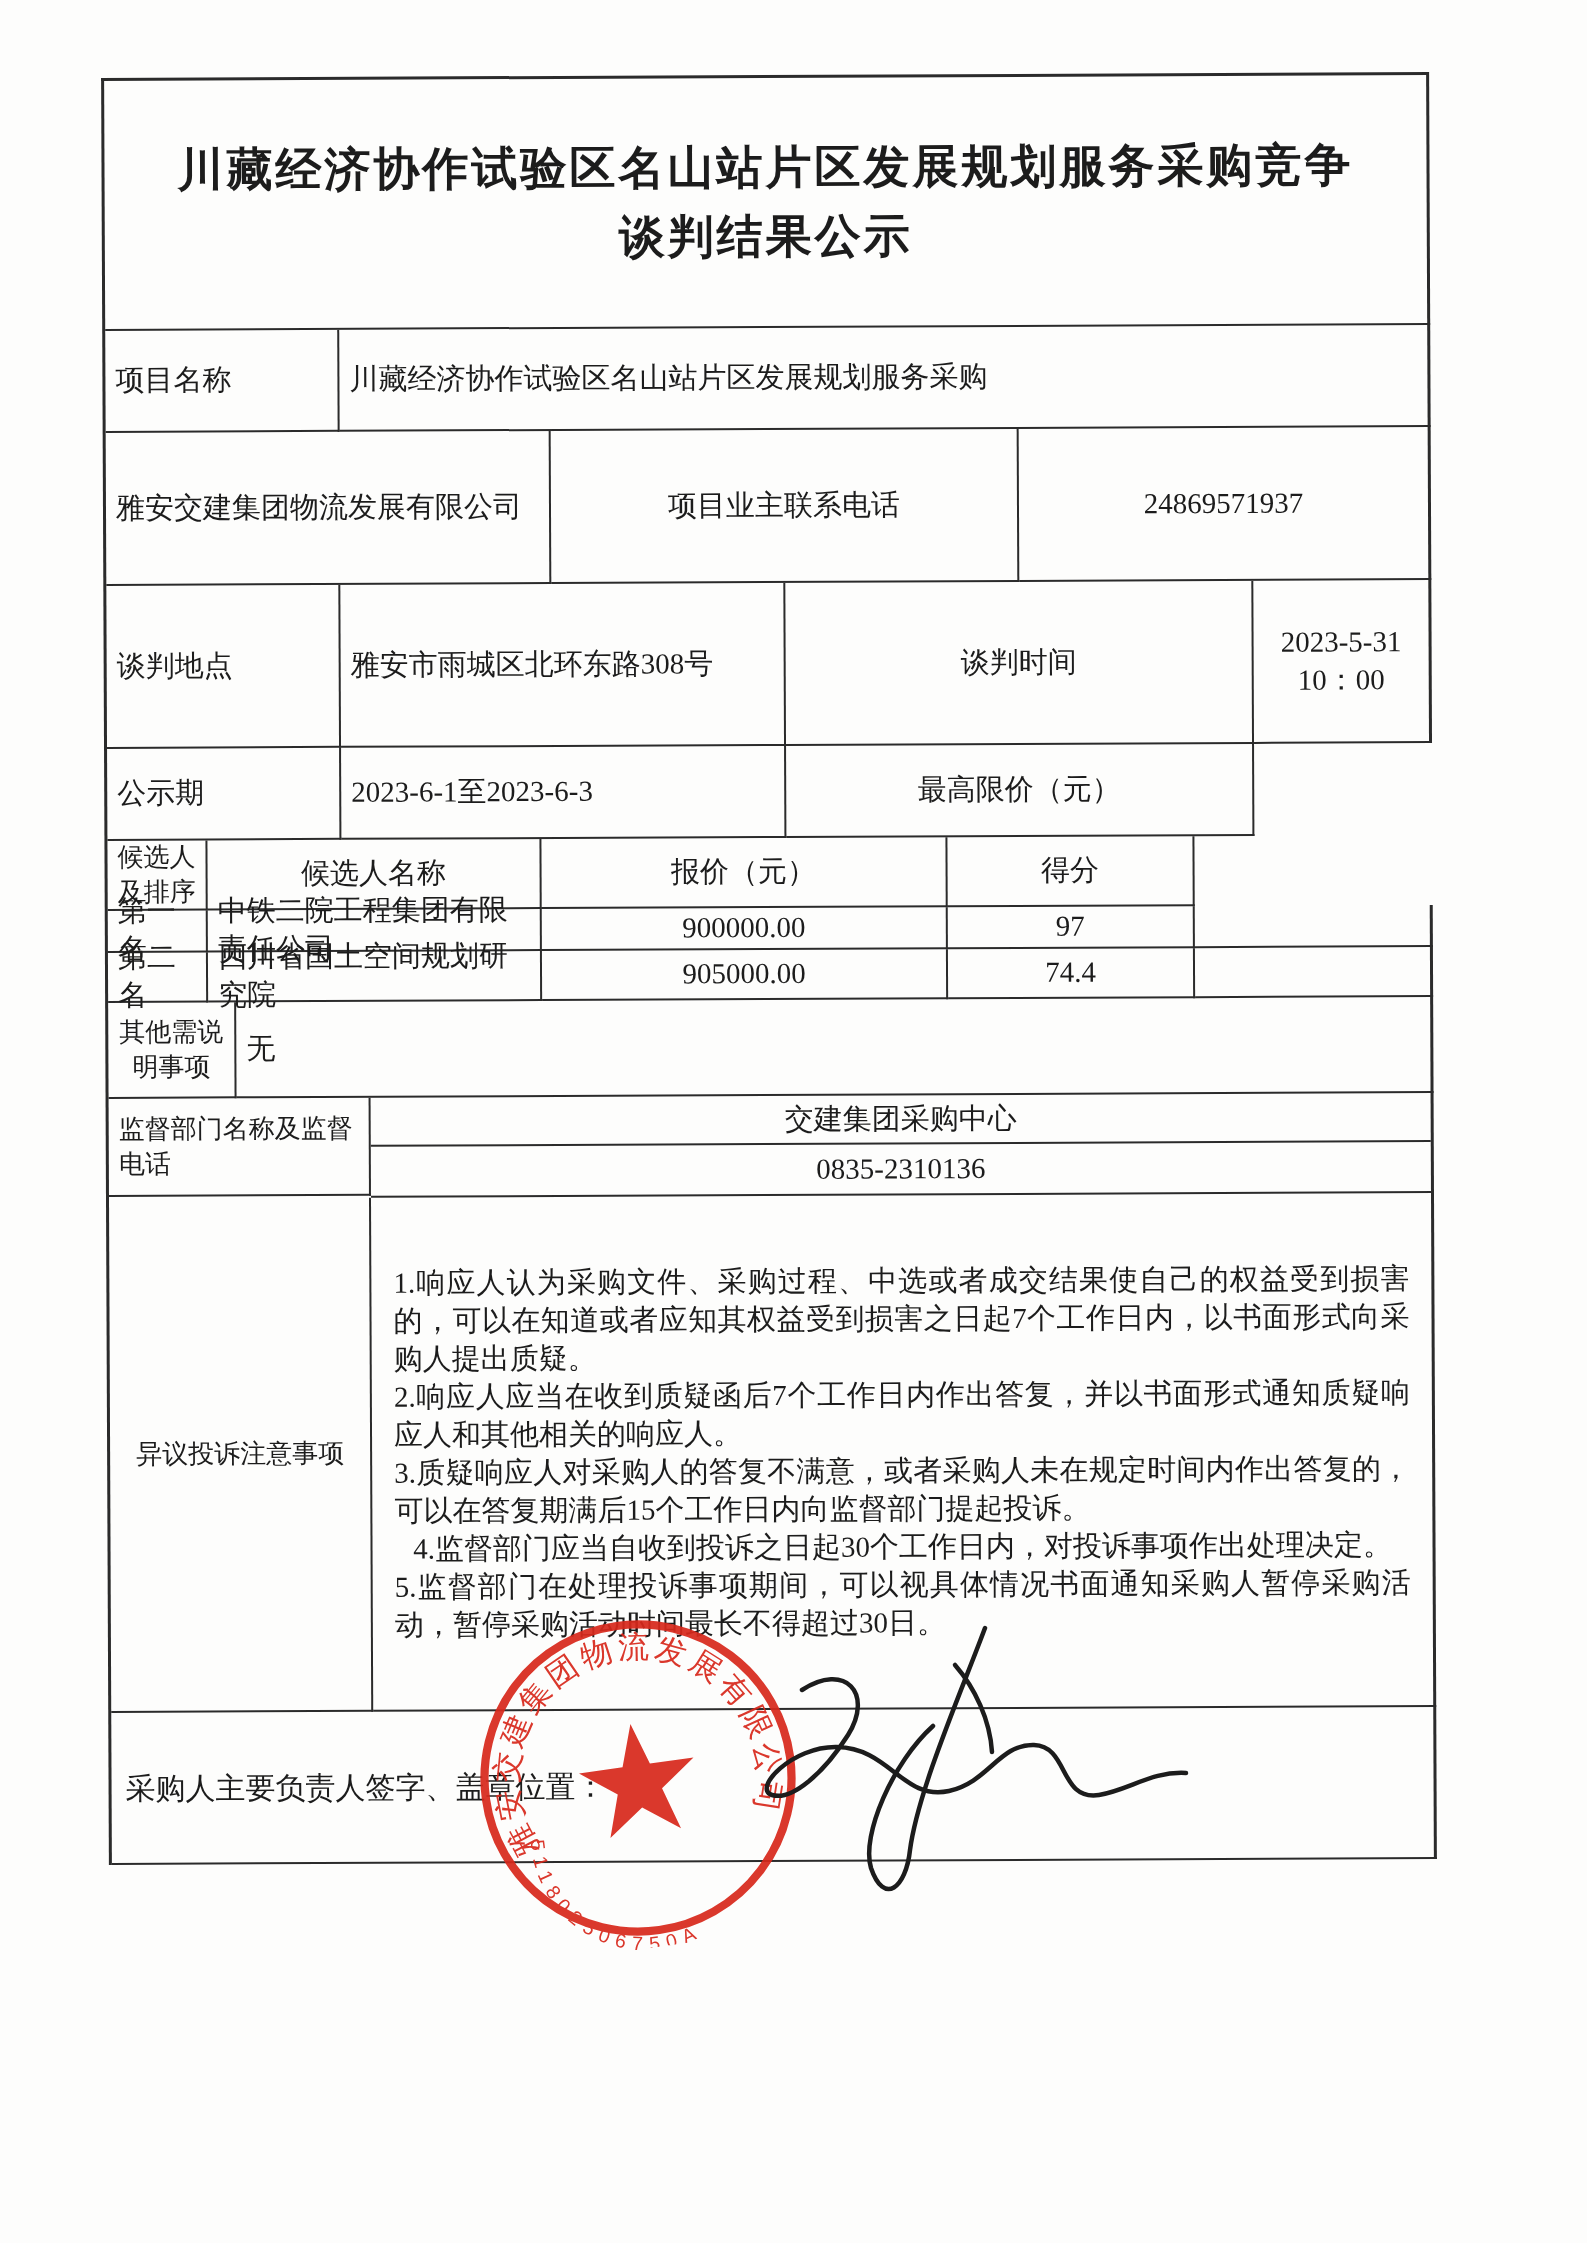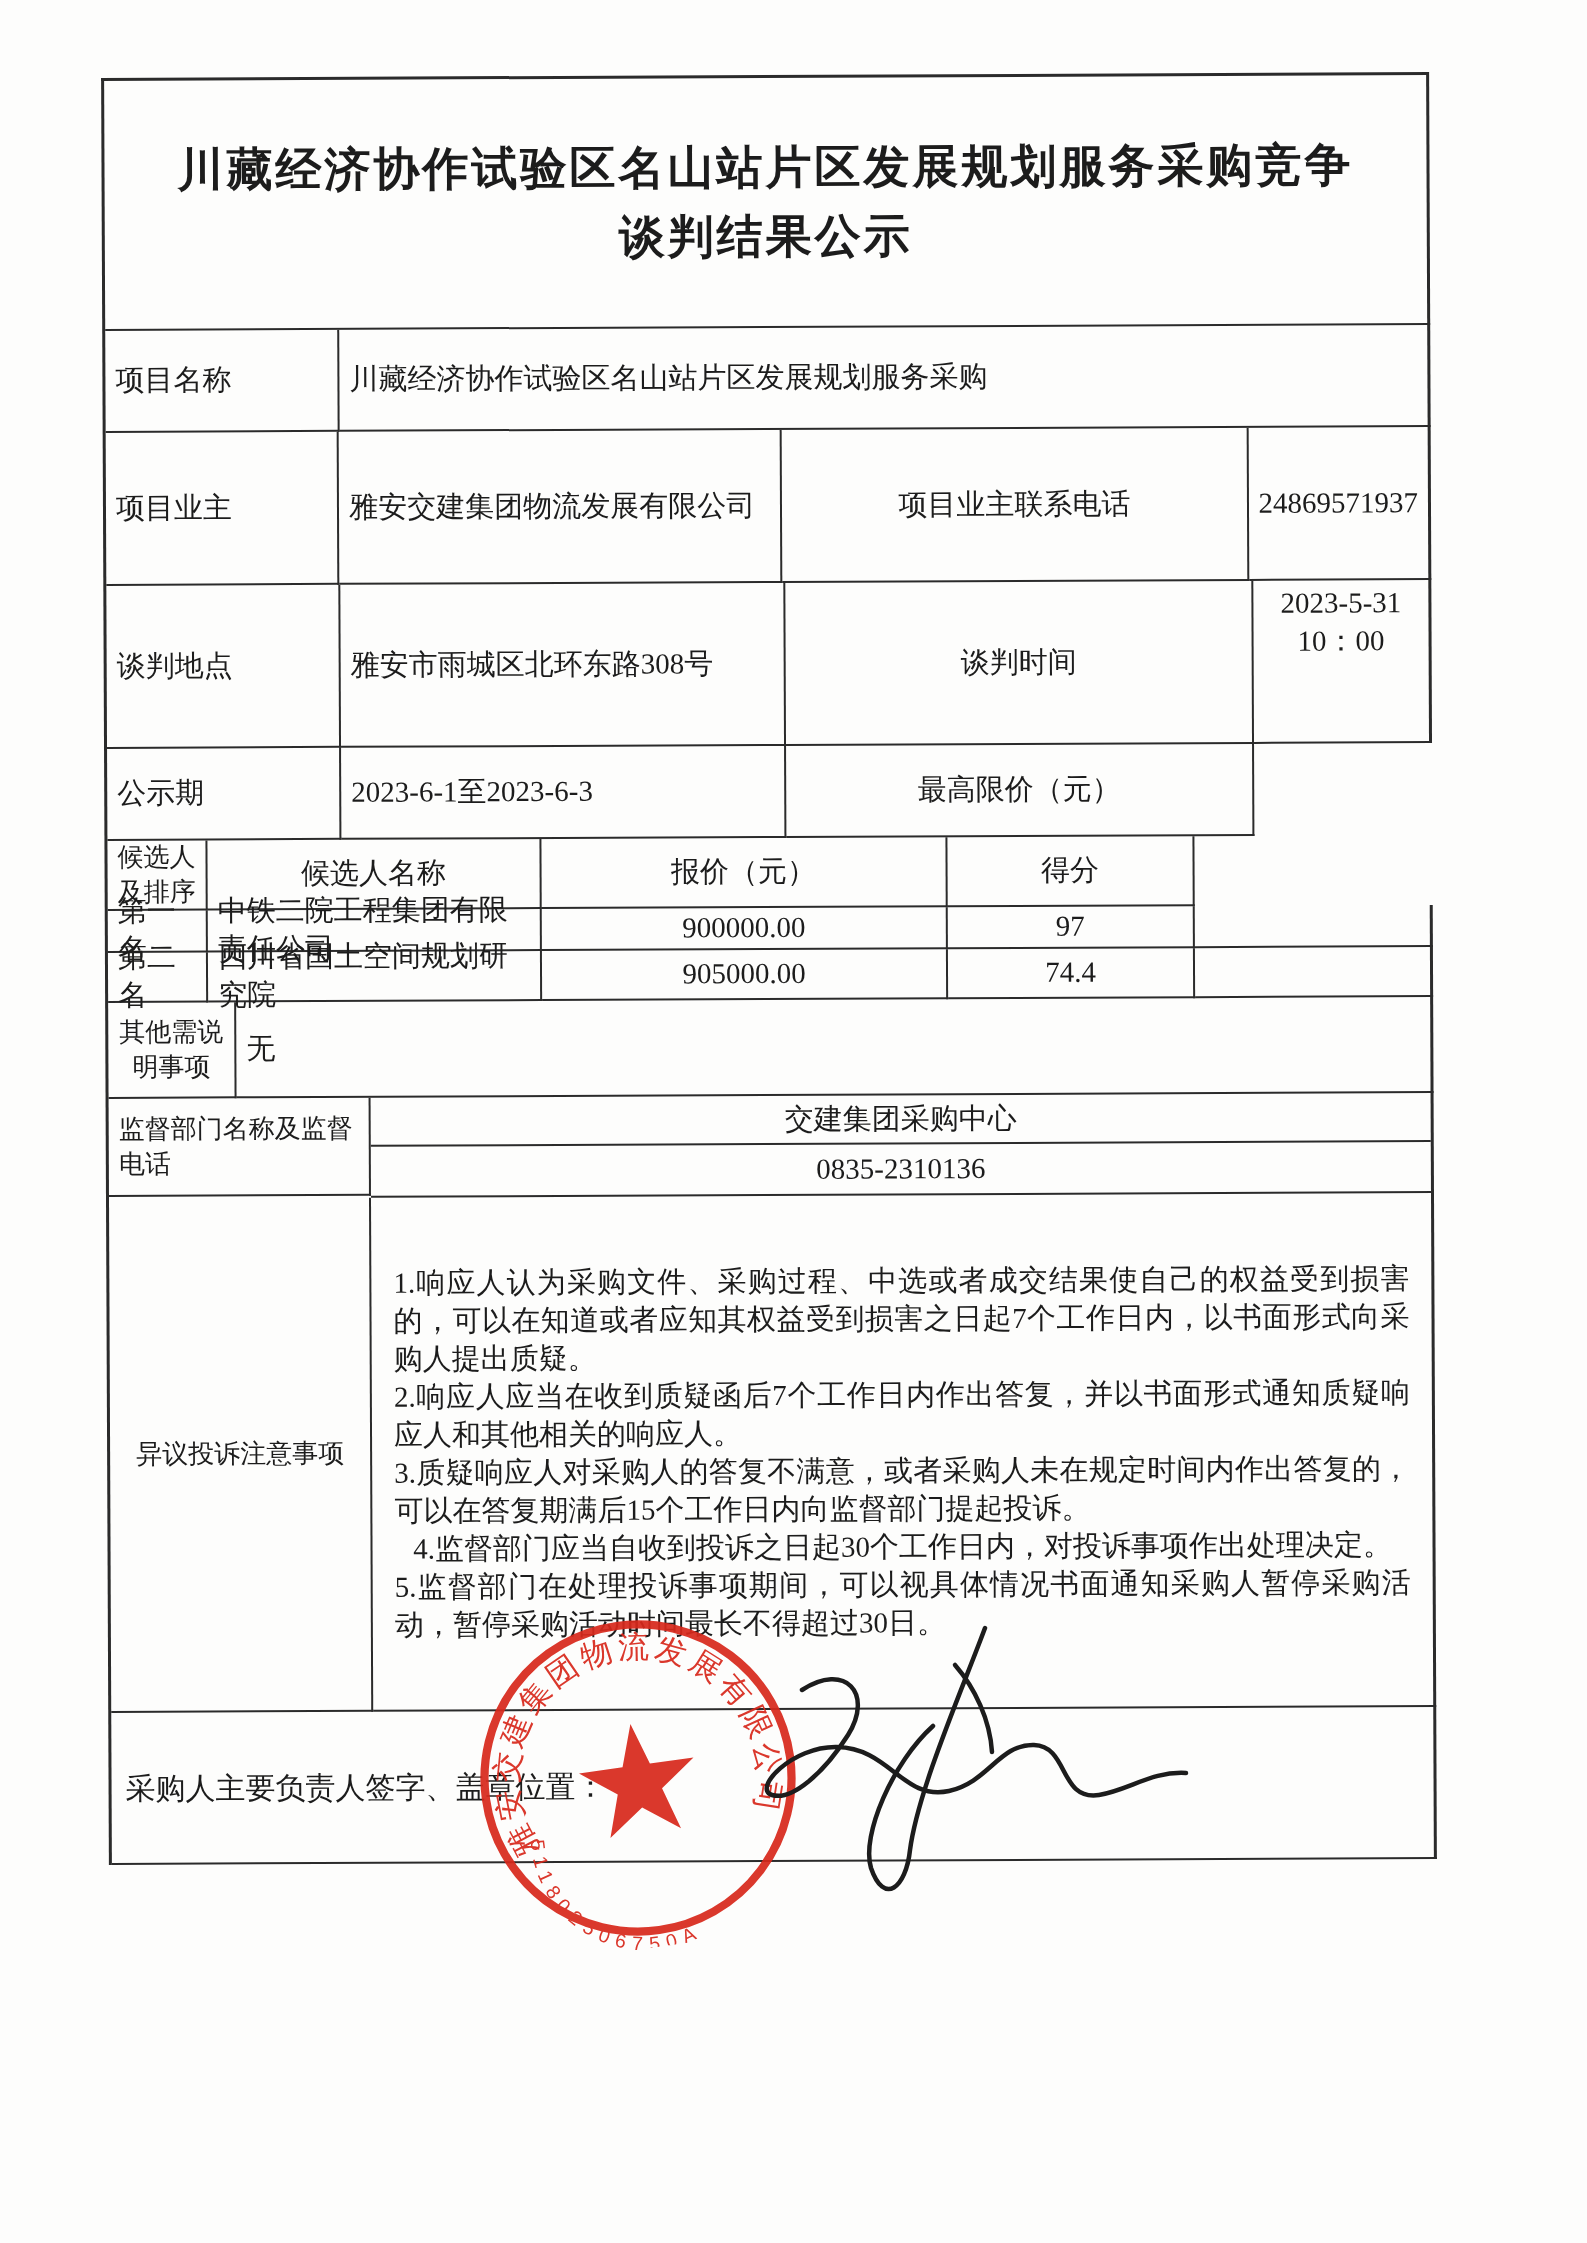--- a/index.html
+++ b/index.html
@@ -25,21 +25,21 @@
     border-right:2px solid #2b2b2b;
     border-bottom:2px solid #2b2b2b;
     display:flex;align-items:center;
     font-size:29px;line-height:1.3;
     padding:4px 10px;
     background:transparent;
   }
   .cell.last{border-right:3px solid #2b2b2b;}
   .cell.center{justify-content:center;text-align:center;}
   .cell.left{justify-content:flex-start;text-align:left;}
-  .cell.col{flex-direction:column;justify-content:flex-start;}
+  .cell.col{flex-direction:column;justify-content:center;}
   
   .title-cell{
     height:250px;
     font-family:"Liberation Sans","DejaVu Sans",sans-serif;
     font-weight:900;font-size:46px;letter-spacing:3px;
     line-height:1.5;text-align:center;
     justify-content:center;
     padding:0 58px;
   }
   
@@ -101,21 +101,20 @@
   <div class="trow">
     <div class="cell last center title-cell fill">川藏经济协作试验区名山站片区发展规划服务采购竞争谈判结果公示</div>
   </div>
 
   <div class="trow">
     <div class="cell left w-label h-r1">项目名称</div>
     <div class="cell left fill last h-r1">川藏经济协作试验区名山站片区发展规划服务采购</div>
   </div>
 
   <div class="trow">
-    <div class="cell left w-label h-r2">项目业主</div>
     <div class="cell left w-val h-r2">雅安交建集团物流发展有限公司</div>
     <div class="cell center w-midlabel h-r2">项目业主联系电话</div>
     <div class="cell center fill last h-r2">24869571937</div>
   </div>
 
   <div class="trow">
     <div class="cell left w-label h-r3">谈判地点</div>
     <div class="cell left w-val h-r3">雅安市雨城区北环东路308号</div>
     <div class="cell center w-midlabel h-r3">谈判时间</div>
     <div class="cell center col fill last h-r3">

